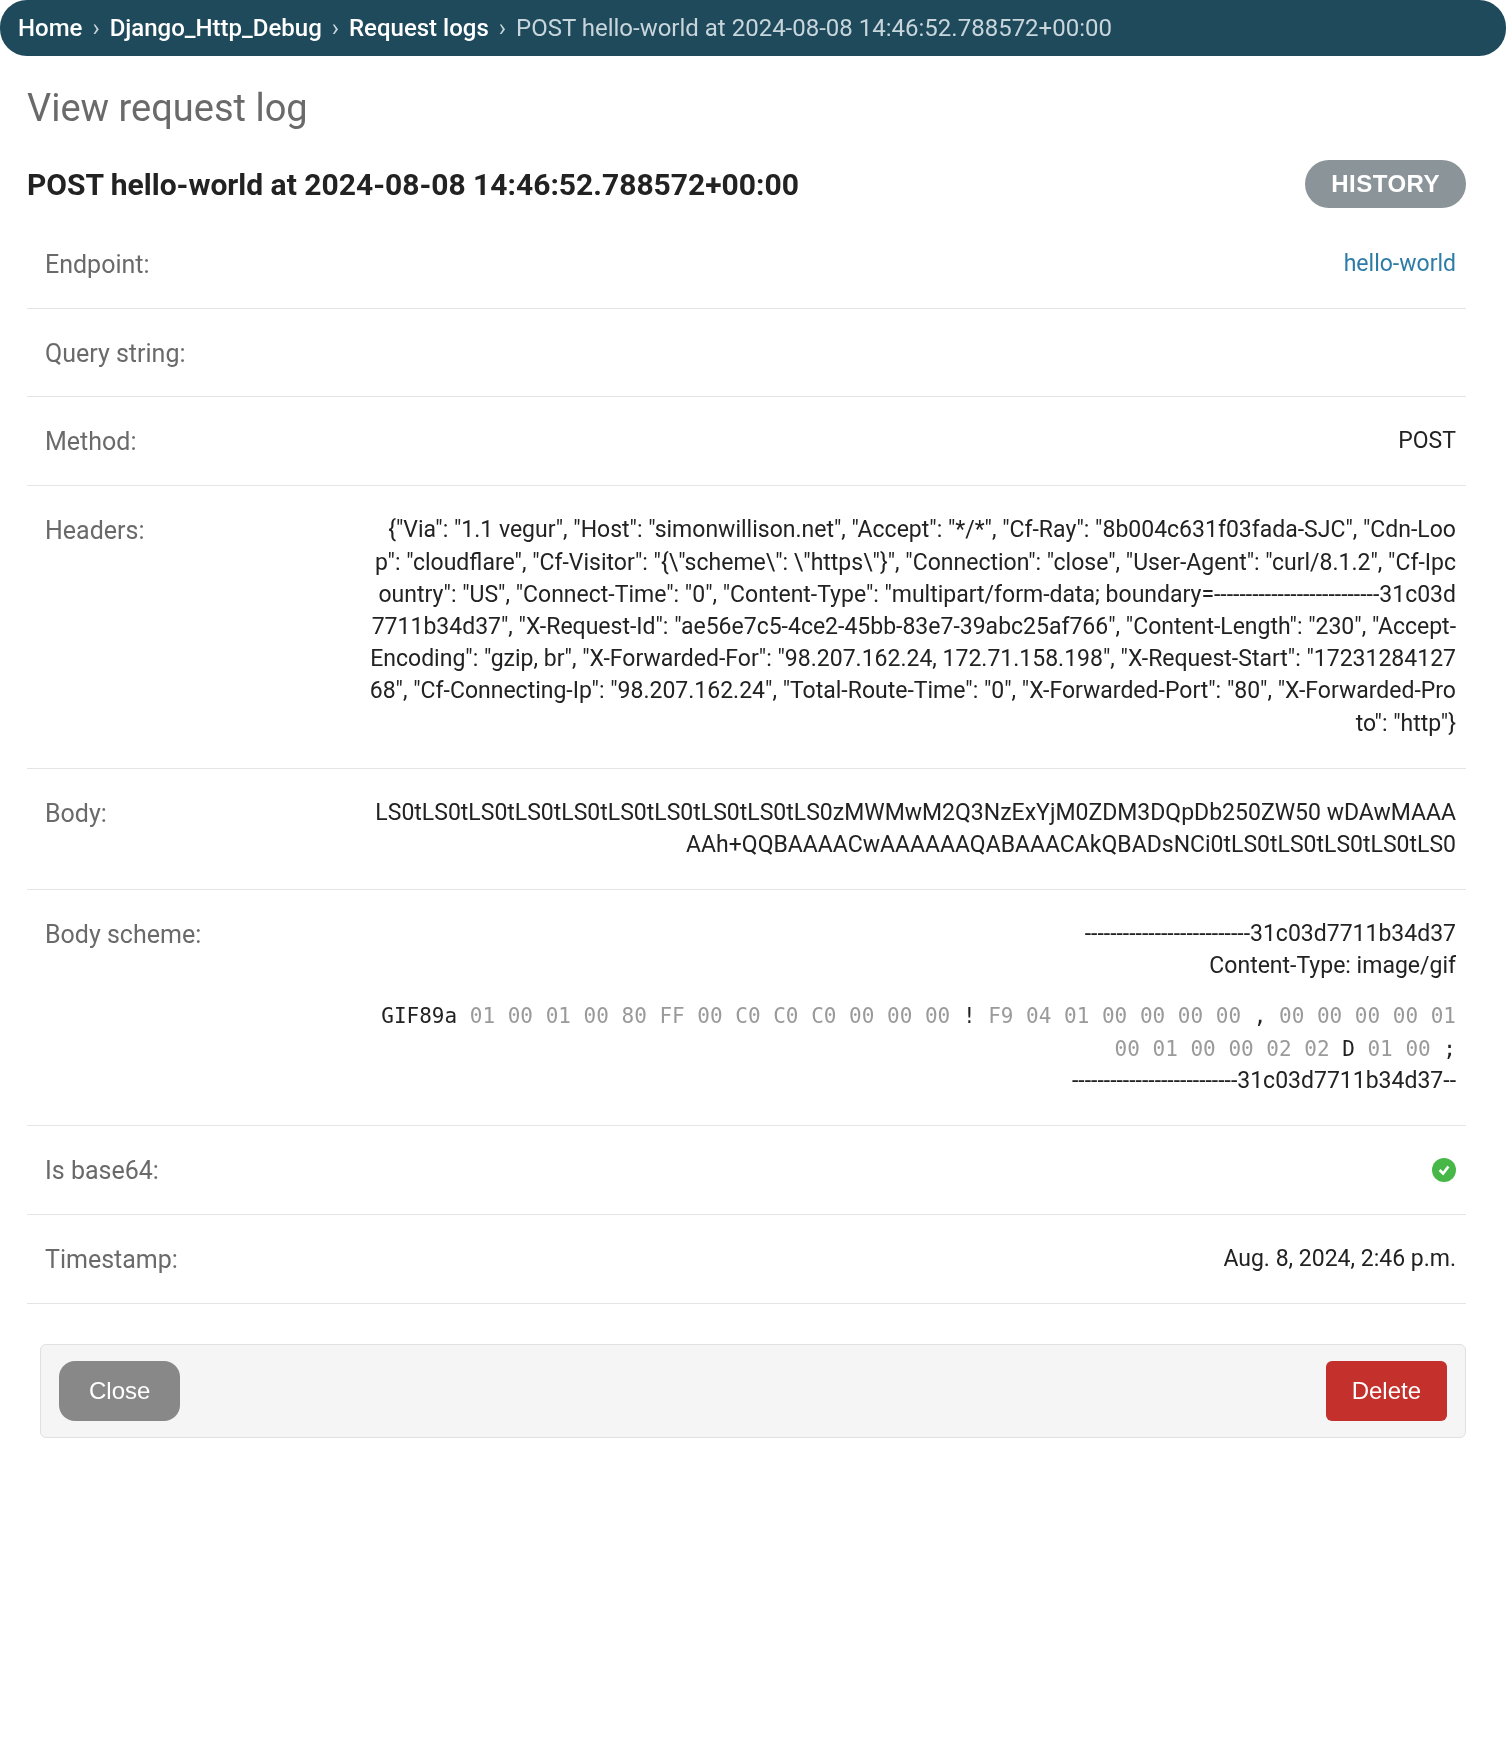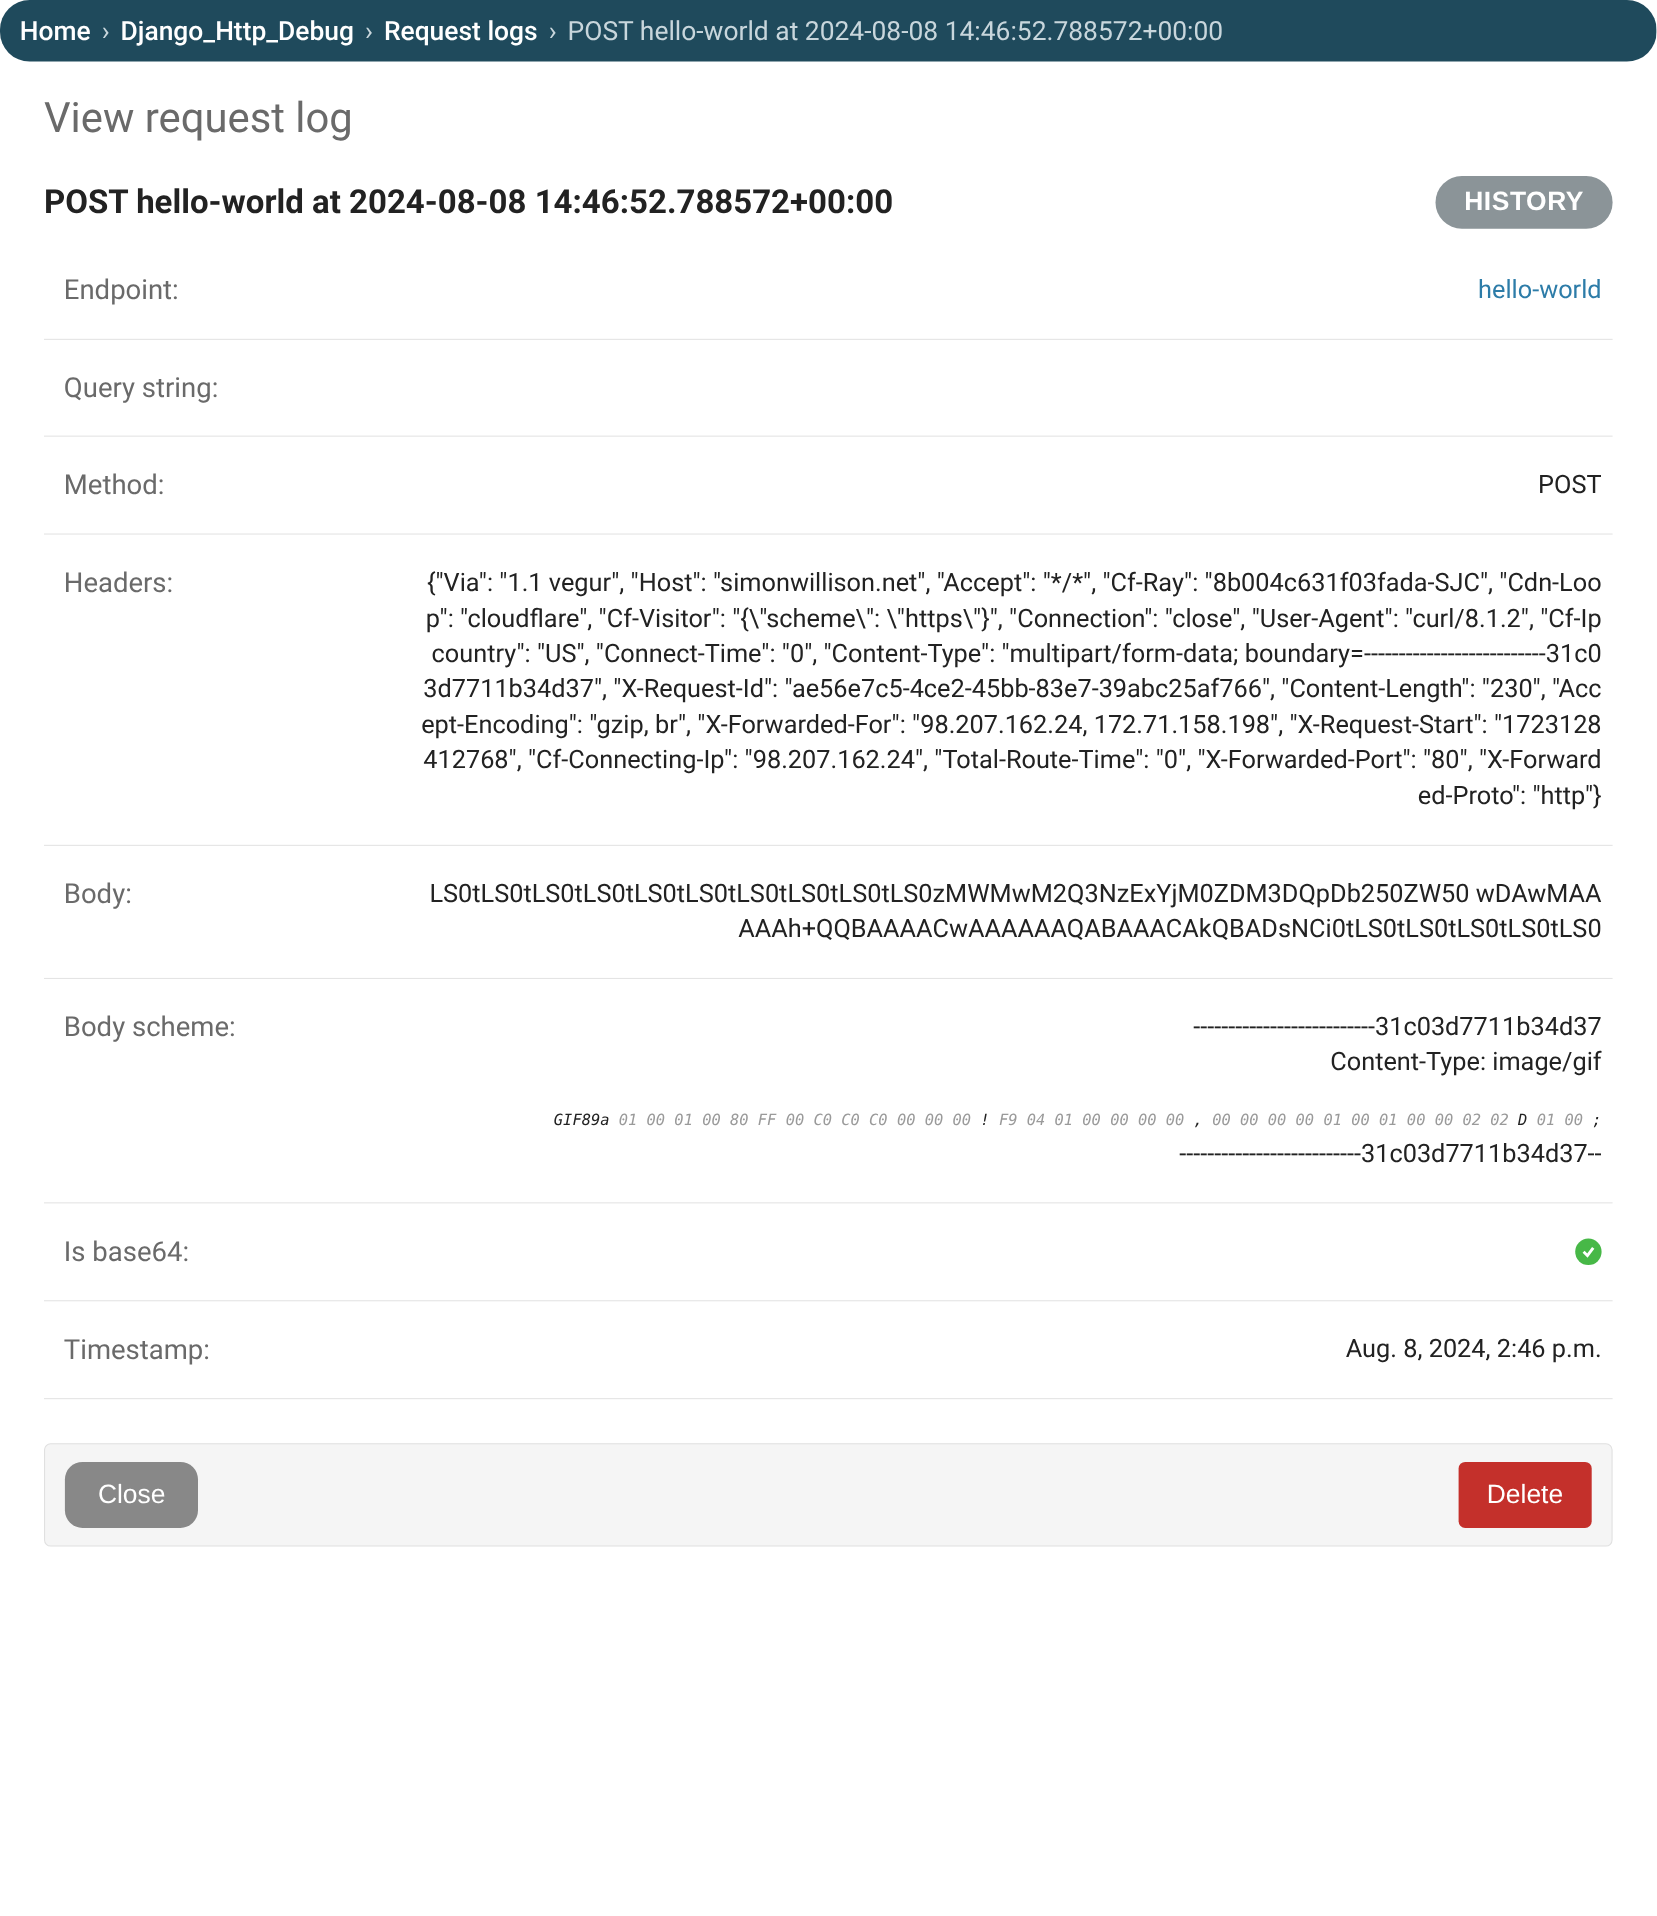--- a/index.html
+++ b/index.html
@@ -29,21 +29,21 @@
       font-weight: 500;
     }
     .breadcrumb-bar .sep {
       margin: 0 10px;
       color: #c8d6dc;
     }
     .breadcrumb-bar .current {
       color: #c8d6dc;
     }
     .content {
-      padding: 30px 40px 0 40px;
+      padding: 30px 40px 0 27px;
     }
     .page-title {
       font-size: 38px;
       font-weight: 400;
       color: #6a6a6a;
       margin-bottom: 30px;
     }
     .toolbar-row {
       display: flex;
       justify-content: space-between;
@@ -152,22 +152,21 @@
     .body-display-content .boundary-line,
     .body-display-content .header-line {
       display: block;
     }
     .body-display-content .spacer {
       display: block;
       height: 18px;
     }
     .hexpart {
       font-family: "SF Mono", Menlo, Monaco, Consolas, monospace;
-      font-size: 14px;
-      font-style: italic;
+      font-size: 21px;
     }
   </style>
 </head>
 <body>
 
 <div class="breadcrumb-bar">
   <a href="#">Home</a>
   <span class="sep">›</span>
   <a href="#">Django_Http_Debug</a>
   <span class="sep">›</span>

